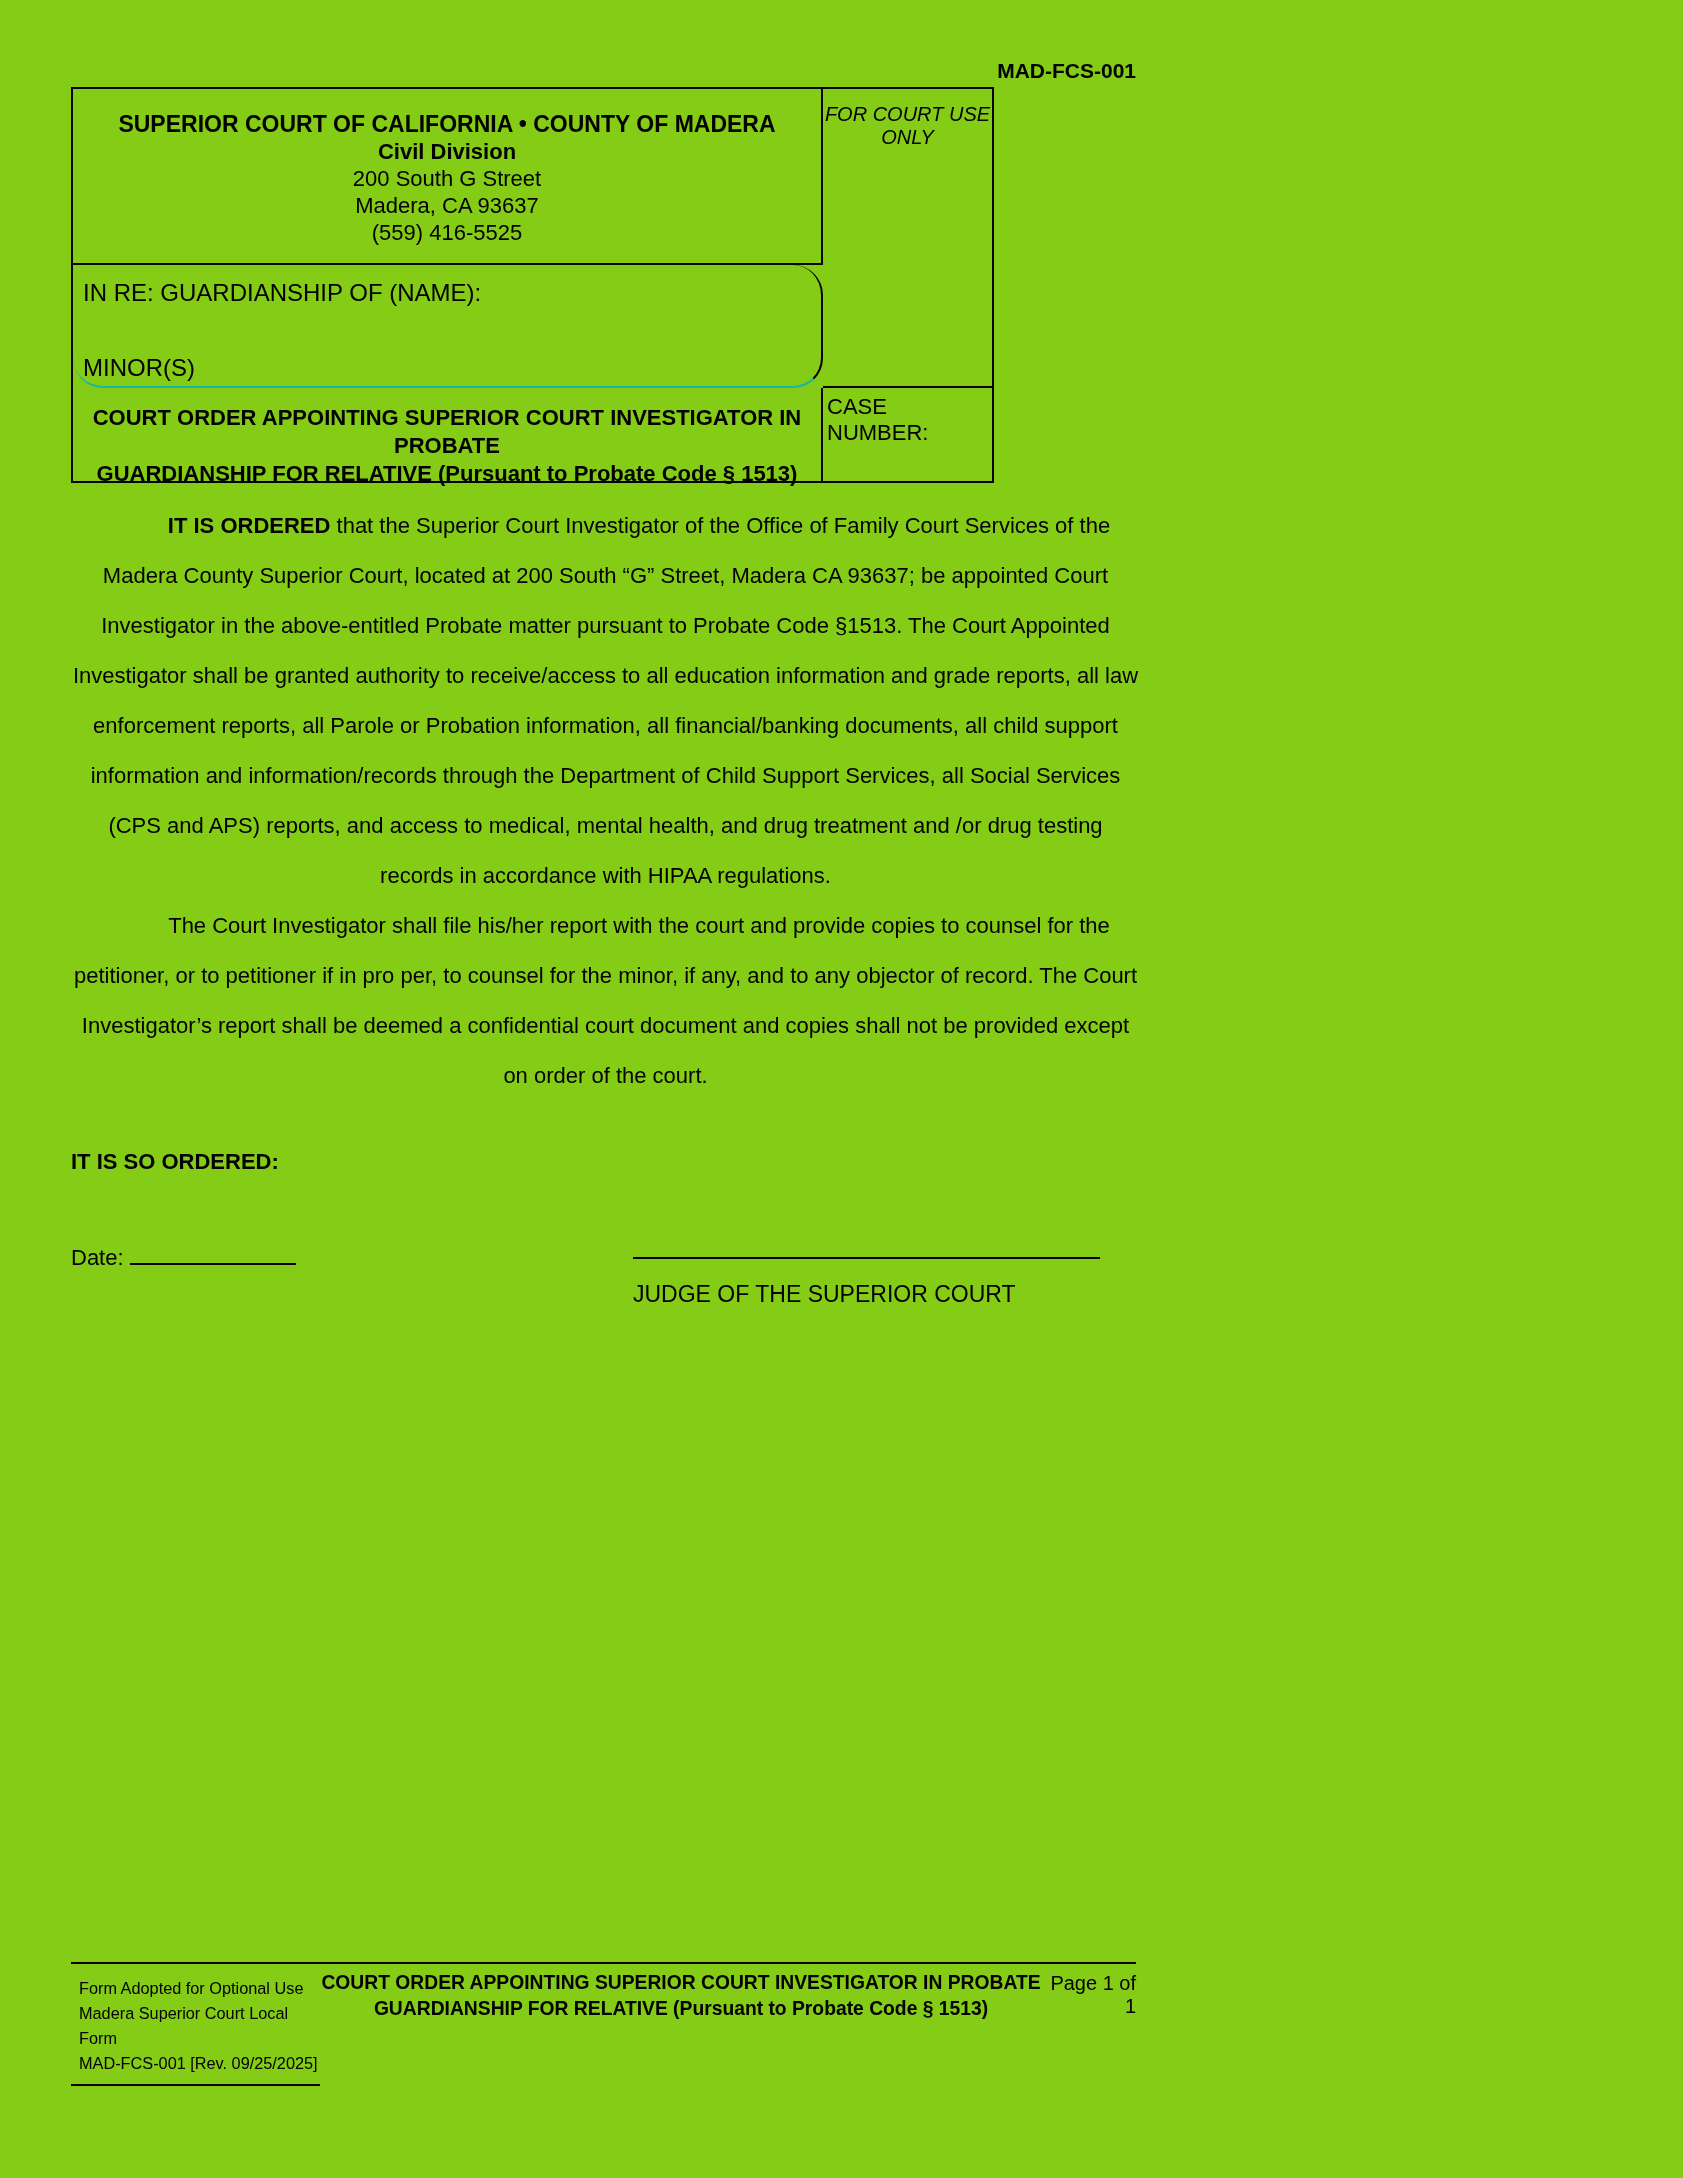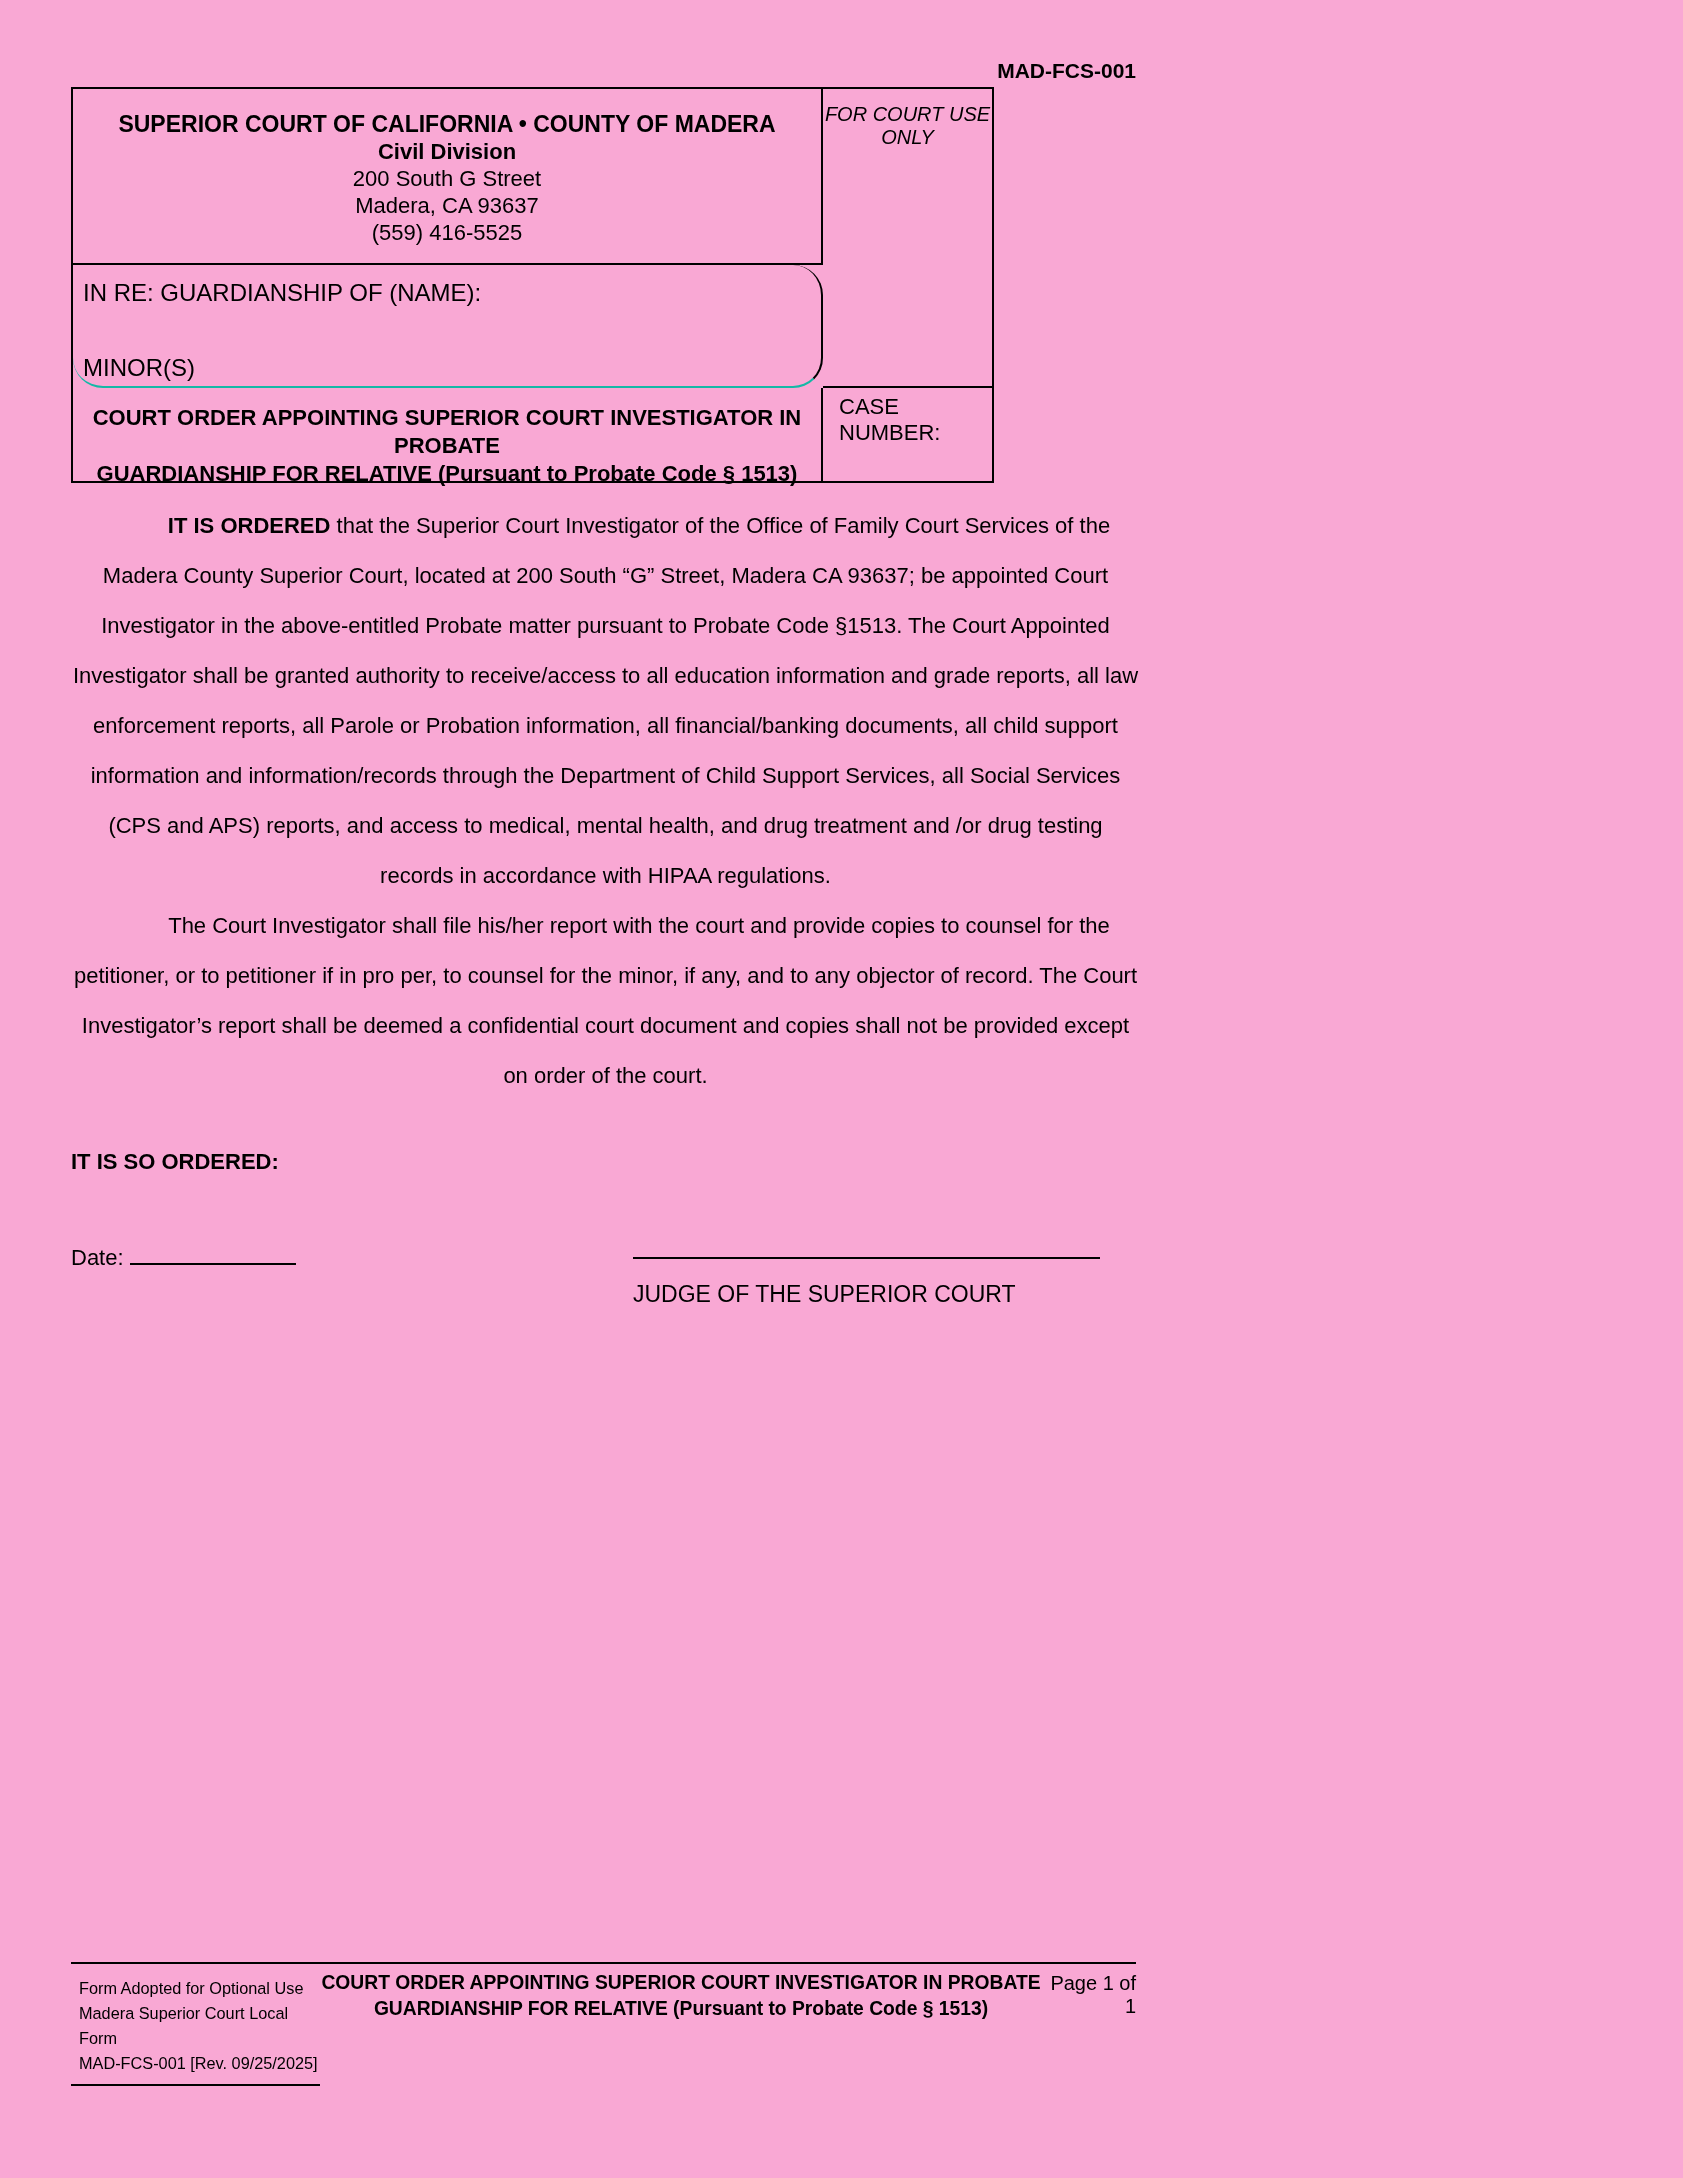--- a/index.html
+++ b/index.html
@@ -2,21 +2,21 @@
 <html><head>
 <meta charset="utf-8">
 <style>
   * { margin:0; padding:0; box-sizing:border-box; }
   html,body { background:#ffffff; }
   body {
     width:1683px; height:2178px;
     font-family:"Liberation Sans", sans-serif;
     color:#000;
   }
-  .page { position:relative; width:1683px; height:2178px; background:#f9a8d4; overflow:hidden; }
+  .page { position:relative; width:1683px; height:2178px; background:#84cc16; overflow:hidden; }
 
   .form-id {
     position:absolute; top:59px; left:71px; width:1065px;
     text-align:right; font-weight:bold; font-size:21px;
   }
 
   
   .header-box {
     position:absolute; top:87px; left:71px; width:923px;
     border:2px solid #000;
@@ -43,21 +43,21 @@
     font-size:24px; padding:14px 10px 4px;
     display:flex; flex-direction:column;border-radius:30px;
   }
   .name-blank { flex:1; }
   .hb-title {
     grid-column:1; grid-row:3;
     border-right:2px solid #000;
     text-align:center; font-weight:bold; font-size:22px; line-height:28px;
     padding-top:16px;
   }
-  .hb-case { grid-column:2; grid-row:3; font-size:22px; padding:6px 0 0 16px; display:flex; flex-direction:column; }
+  .hb-case { grid-column:2; grid-row:3; font-size:22px; padding:6px 0 0 4px; display:flex; flex-direction:column; }
   .case-blank { flex:1; }
 
   
   .body-text {
     position:absolute; top:501px; left:71px; width:1069px;
     font-size:22px; line-height:50px;
   }
   .para { text-indent:67px; text-align:center; }
   .bold { font-weight:bold; }
   .so-ordered { margin-top:36px; font-weight:bold; }

